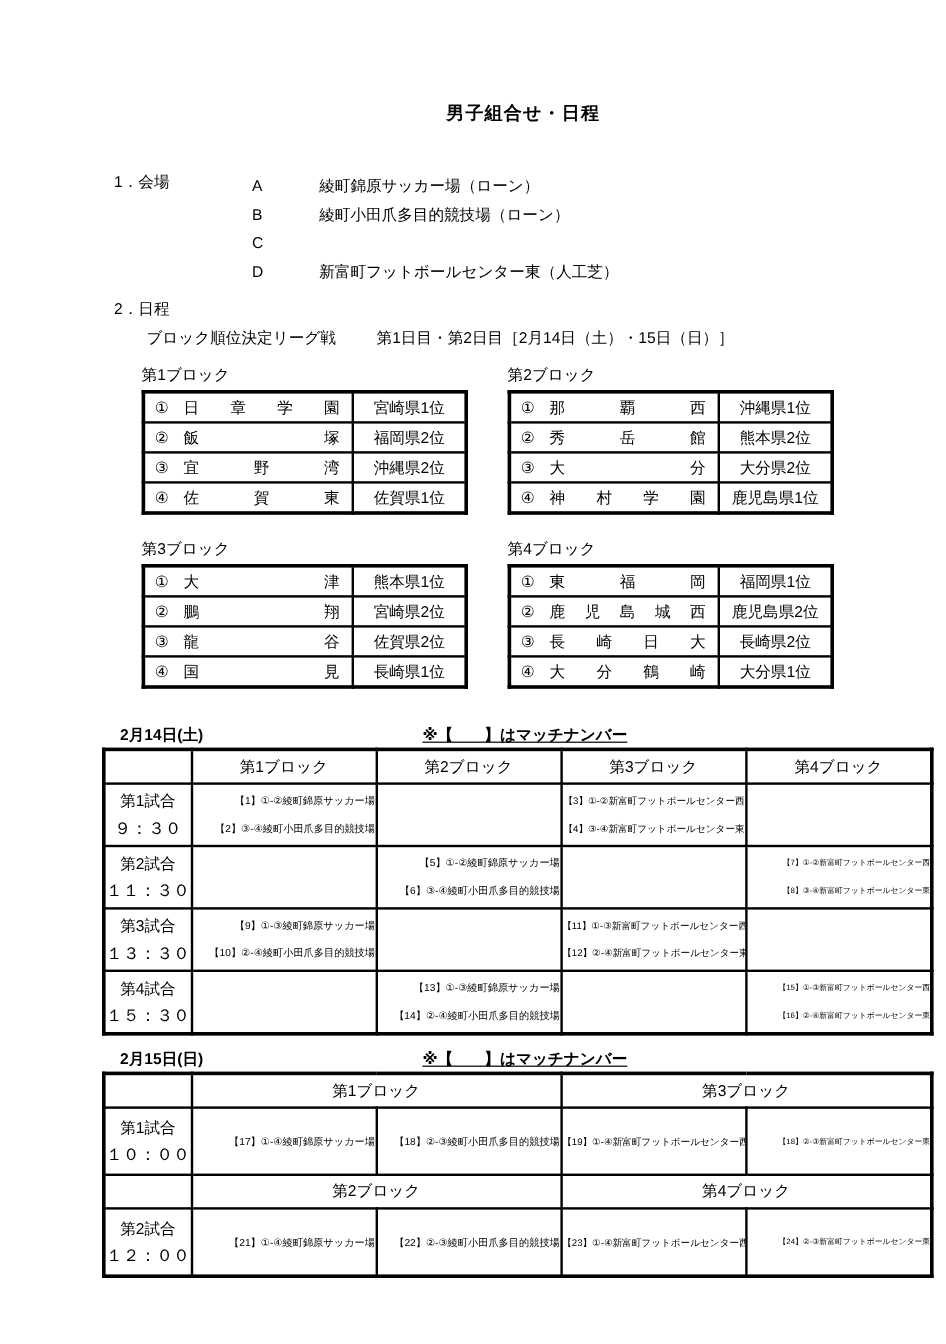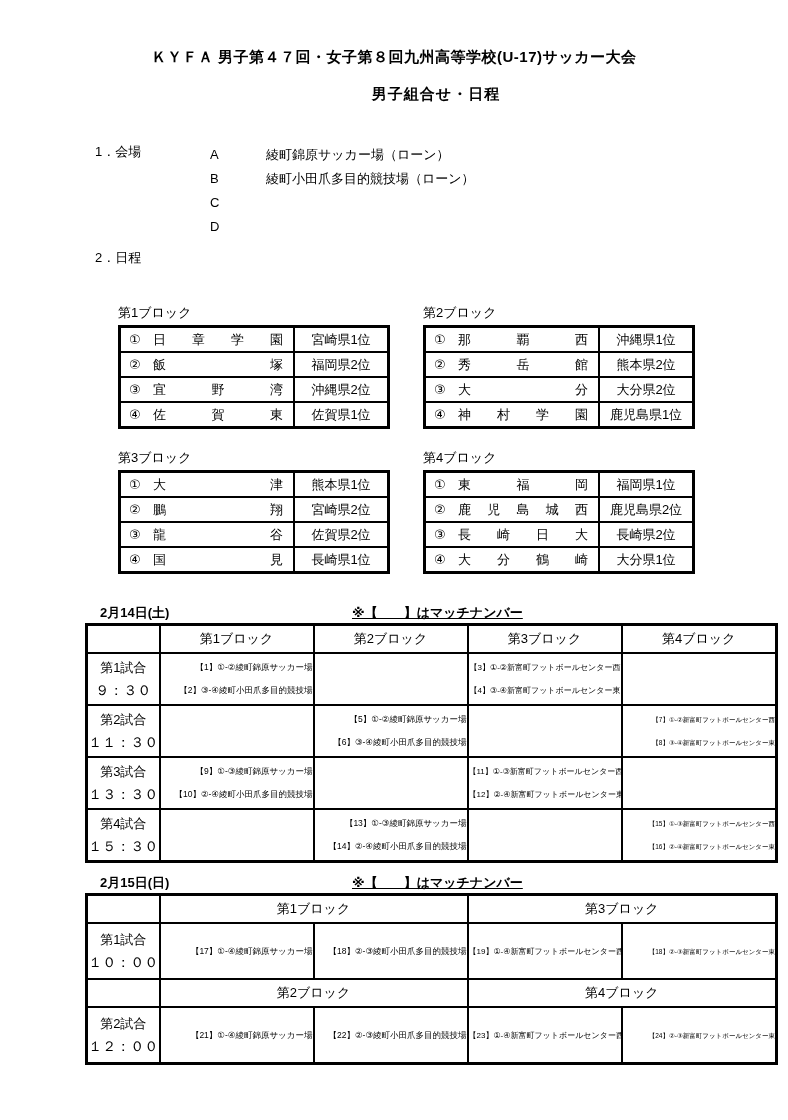--- a/index.html
+++ b/index.html
@@ -40,42 +40,46 @@
   .d2c1{font-size:8.5px;}
   .d2c2{font-size:8.5px;}
   .d2c3{font-size:8px;}
   .d2c4{font-size:6.5px;}
 </style>
 </head>
 <body>
 
 <div class="page">
 
-  <div class="title">ＫＹＦＡ 男子第４７回・女子第８回九州高等学校(U-17)サッカー大会</div>
   <div class="subtitle">男子組合せ・日程</div>
 
   <div class="sec-heading" style="left:95px;top:143px;">1．会場</div>
   <div class="venue-list">
     <div class="venue-row">
       <span class="venue-code">A</span>
       <span class="venue-name">綾町錦原サッカー場（ローン）</span>
     </div>
     <div class="venue-row">
       <span class="venue-code">B</span>
       <span class="venue-name">綾町小田爪多目的競技場（ローン）</span>
     </div>
     <div class="venue-row">
       <span class="venue-code">C</span>
     </div>
     <div class="venue-row">
       <span class="venue-code">D</span>
+      <span class="venue-name">新富町フットボールセンター東（人工芝）</span>
     </div>
   </div>
 
   <div class="sec-heading" style="left:95px;top:249px;">2．日程</div>
+  <div class="sec2-sub">
+    <span>ブロック順位決定リーグ戦</span>
+    <span>第1日目・第2日目［2月14日（土）・15日（日）］</span>
+  </div>
 
   <div class="block" style="left:118px;top:303px;">
     <div class="block-label">第1ブロック</div>
     <table class="block-table">
       <tbody>
           <tr>
         <td>
               <div class="team-inner">
                 <span class="team-no">①</span>
                 <span class="team-name">日章学園</span>

